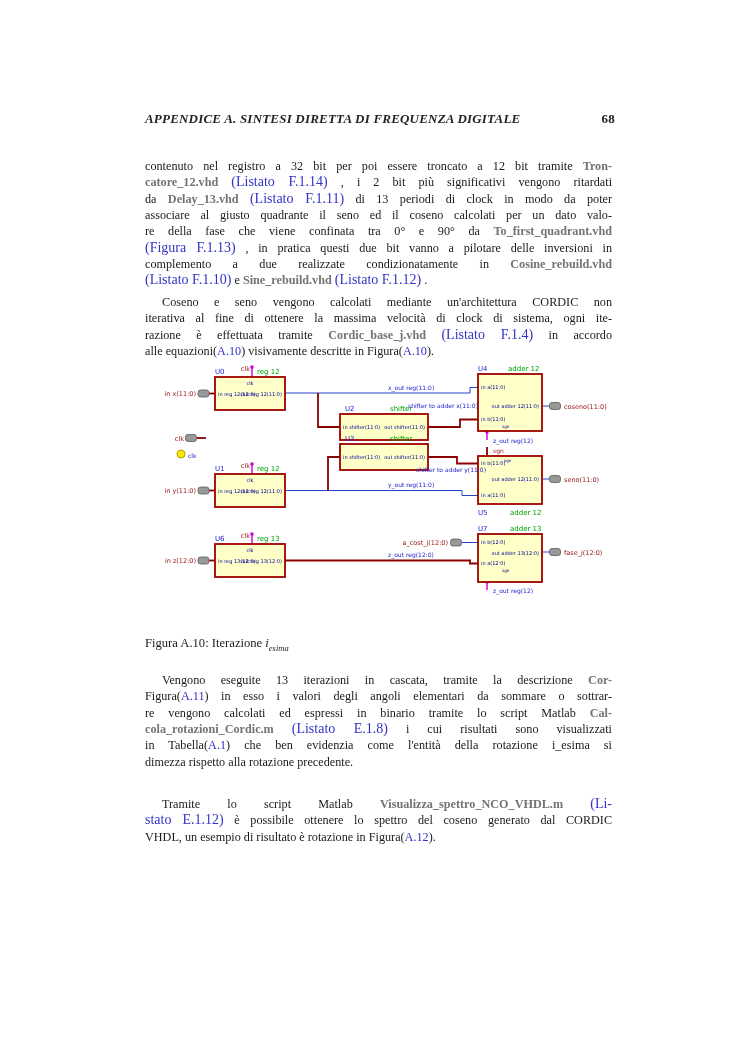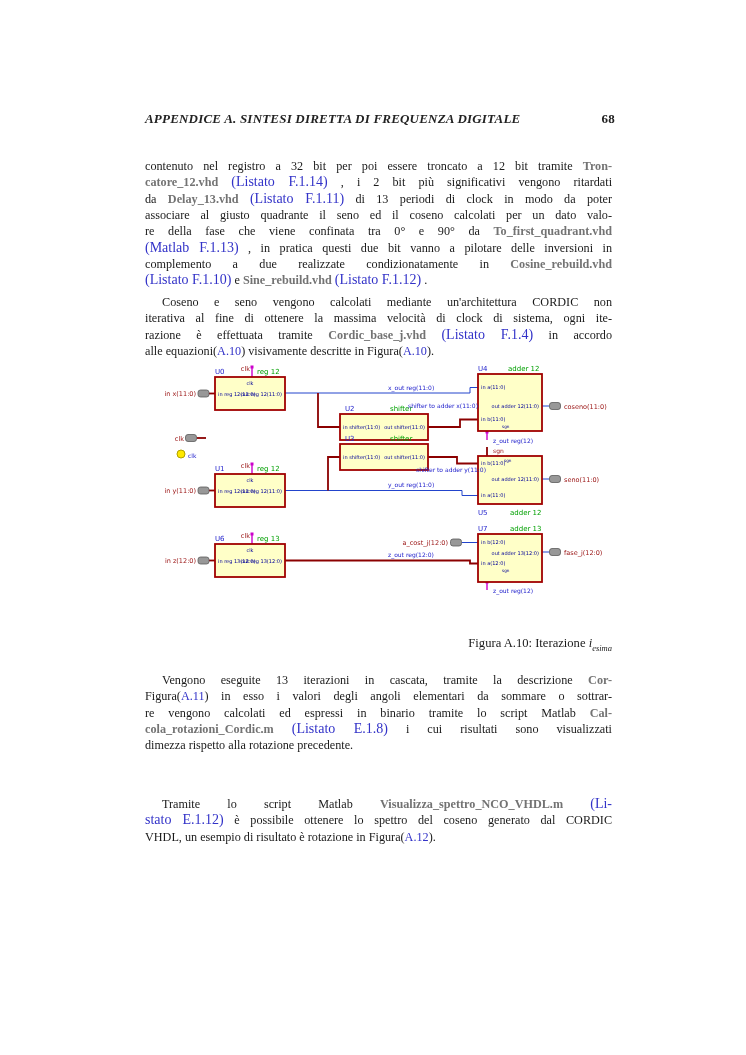--- a/index.html
+++ b/index.html
@@ -9,21 +9,21 @@
        font-style:italic;font-size:13px;letter-spacing:0.2px;color:#222;font-weight:bold;}
   .hdr .pg{font-style:normal;margin-left:8px;}
   .para{position:absolute;left:145px;width:467px;font-size:12.2px;}
   .line{height:16.35px;line-height:16.35px;text-align:justify;text-align-last:justify;white-space:normal;}
   .line.last{text-align-last:left;}
   .line.ind{padding-left:17px;}
   .sn{color:#1a1a1a;}
   .sb{color:#737373;font-weight:bold;margin-top:33px;}
   .sl{color:#3232c8;font-size:14px;}
   .sa{color:#3232c8;}
-  .cap{position:absolute;left:145px;top:636px;width:467px;text-align:right;font-size:12.6px;}
+  .cap{position:absolute;left:145px;top:636px;width:467px;text-align:left;font-size:12.6px;}
   .cap .iv{font-style:italic;}
   .cap sub{font-style:italic;font-size:8.5px;}
   #fig{position:absolute;left:160px;top:362px;width:460px;height:247px;}
   svg text{font-family:"DejaVu Sans","Liberation Sans",sans-serif;}
   text.u{fill:#2222cc;font-size:7px;}
   text.g{fill:#00a000;font-size:7px;}
   text.p{fill:#000099;font-size:5px;}
   text.p2{fill:#000099;font-size:4.2px;}
   text.w{fill:#2222cc;font-size:6px;}
   text.m{fill:#991111;font-size:6.5px;}
@@ -43,35 +43,36 @@
   <span class="pg">68</span>
 </div>
 
 <div id="paras">
     <div class="para" style="top: 158px;">
       <div class="line"><span class="sn">contenuto nel registro a 32 bit per poi essere troncato a 12 bit tramite </span><span class="sb">Tron-</span></div>
       <div class="line"><span class="sb">catore_12.vhd </span><span class="sl">(Listato F.1.14)</span><span class="sn"> , i 2 bit più significativi vengono ritardati</span></div>
       <div class="line"><span class="sn">da </span><span class="sb">Delay_13.vhd </span><span class="sl">(Listato F.1.11)</span><span class="sn"> di 13 periodi di clock in modo da poter</span></div>
       <div class="line"><span class="sn">associare al giusto quadrante il seno ed il coseno calcolati per un dato valo-</span></div>
       <div class="line"><span class="sn">re della fase che viene confinata tra 0° e 90° da </span><span class="sb">To_first_quadrant.vhd</span></div>
-      <div class="line"><span class="sl">(Matlab F.1.13)</span><span class="sn"> , in pratica questi due bit vanno a pilotare delle inversioni in</span></div>
+      <div class="line"><span class="sl">(Figura F.1.13)</span><span class="sn"> , in pratica questi due bit vanno a pilotare delle inversioni in</span></div>
       <div class="line"><span class="sn">complemento a due realizzate condizionatamente in </span><span class="sb">Cosine_rebuild.vhd</span></div>
       <div class="line last"><span class="sl">(Listato F.1.10)</span><span class="sn"> e </span><span class="sb">Sine_rebuild.vhd </span><span class="sl">(Listato F.1.12)</span><span class="sn"> .</span></div>
     </div>
     <div class="para" style="top: 294px;">
       <div class="line ind"><span class="sn">Coseno e seno vengono calcolati mediante un'architettura CORDIC non</span></div>
       <div class="line"><span class="sn">iterativa al fine di ottenere la massima velocità di clock di sistema, ogni ite-</span></div>
       <div class="line"><span class="sn">razione è effettuata tramite </span><span class="sb">Cordic_base_j.vhd </span><span class="sl">(Listato F.1.4)</span><span class="sn"> in accordo</span></div>
       <div class="line last"><span class="sn">alle equazioni(</span><span class="sa">A.10</span><span class="sn">) visivamente descritte in Figura(</span><span class="sa">A.10</span><span class="sn">).</span></div>
     </div>
     <div class="para" style="top: 672px;">
       <div class="line ind"><span class="sn">Vengono eseguite 13 iterazioni in cascata, tramite la descrizione </span><span class="sb">Cor-</span></div>
       <div class="line"><span class="sn">Figura(</span><span class="sa">A.11</span><span class="sn">) in esso i valori degli angoli elementari da sommare o sottrar-</span></div>
       <div class="line"><span class="sn">re vengono calcolati ed espressi in binario tramite lo script Matlab </span><span class="sb">Cal-</span></div>
       <div class="line"><span class="sb">cola_rotazioni_Cordic.m </span><span class="sl">(Listato E.1.8)</span><span class="sn"> i cui risultati sono visualizzati</span></div>
+      <div class="line"><span class="sn">in Tabella(</span><span class="sa">A.1</span><span class="sn">) che ben evidenzia come l'entità della rotazione i_esima si</span></div>
       <div class="line last"><span class="sn">dimezza rispetto alla rotazione precedente.</span></div>
     </div>
     <div class="para" style="top: 796px;">
       <div class="line ind"><span class="sn">Tramite lo script Matlab </span><span class="sb">Visualizza_spettro_NCO_VHDL.m </span><span class="sl">(Li-</span></div>
       <div class="line"><span class="sl">stato E.1.12)</span><span class="sn"> è possibile ottenere lo spettro del coseno generato dal CORDIC</span></div>
       <div class="line last"><span class="sn">VHDL, un esempio di risultato è rotazione in Figura(</span><span class="sa">A.12</span><span class="sn">).</span></div>
     </div>
   </div>
 
 <div id="fig">

